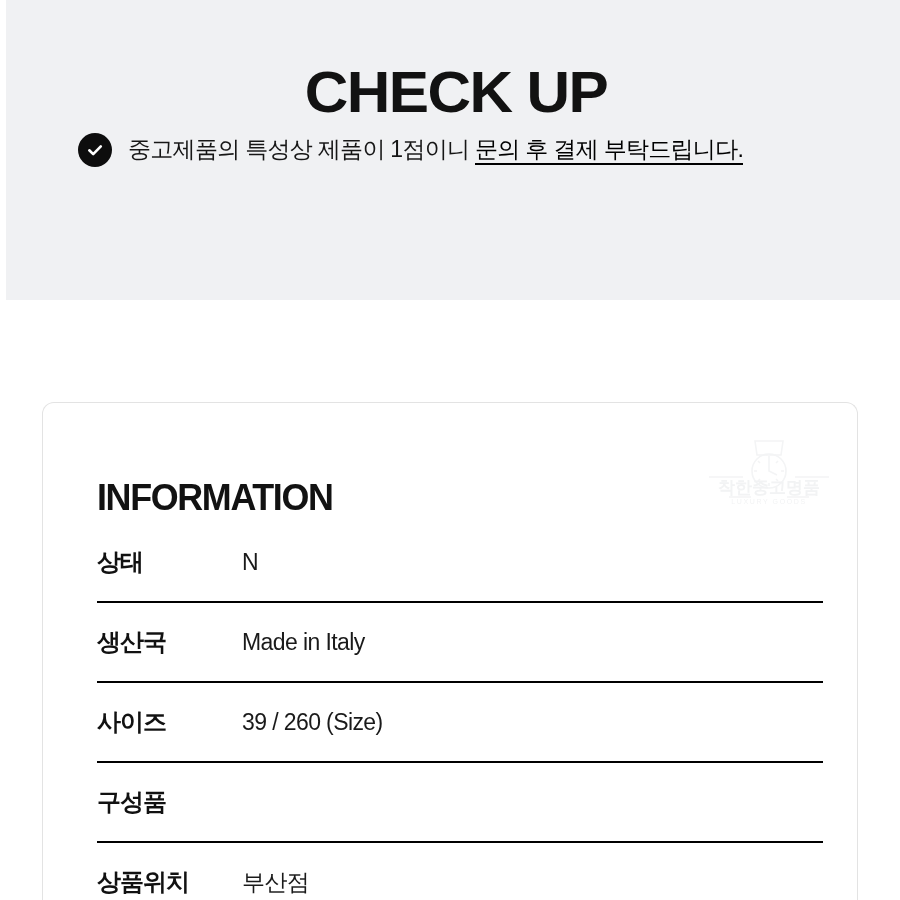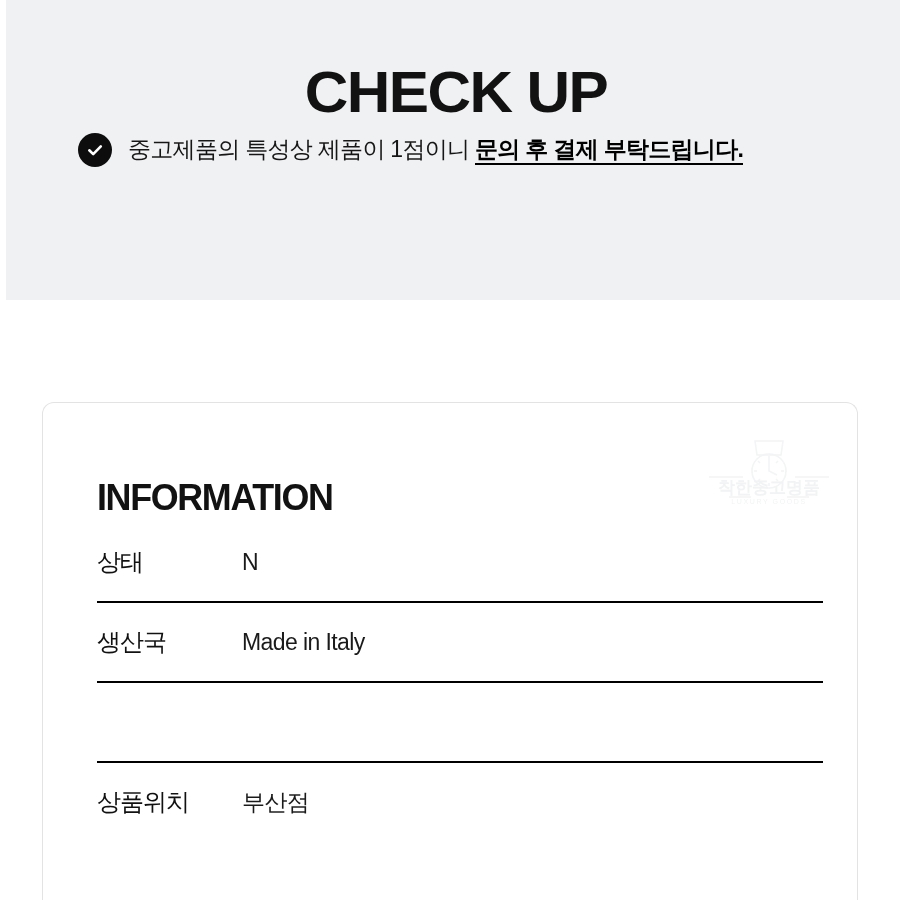--- a/index.html
+++ b/index.html
@@ -71,21 +71,21 @@
     flex: 1 1 auto;
     margin-left: 16px;
     font-size: 23px;
     line-height: 34px;
     color: #161616;
     font-weight: 500;
     letter-spacing: -0.7px;
     white-space: nowrap;
   }
   .check-text .em {
-    font-weight: 700;
+    font-weight: 400;
     color: #000;
     border-bottom: 2.5px solid #000;
     padding-bottom: 1px;
   }
 
   
   .spacer {
     position: absolute;
     left: 0;
     top: 300px;
@@ -142,21 +142,21 @@
     display: flex;
     align-items: center;
     height: 78px;
     border-top: 2px solid #000000;
   }
   .info-row.first { border-top: none; }
 
   .info-label {
     flex: 0 0 145px;
     font-size: 24px;
-    font-weight: 400;
+    font-weight: 700;
     color: #111111;
     letter-spacing: -1px;
   }
 
   .info-value {
     flex: 1 1 auto;
     font-size: 23px;
     font-weight: 400;
     color: #1a1a1a;
     letter-spacing: -0.6px;
@@ -215,22 +215,27 @@
     <div class="info-row first">
       <div class="info-label">상태</div>
       <div class="info-value">N</div>
     </div>
 
     <div class="info-row">
       <div class="info-label">생산국</div>
       <div class="info-value">Made in Italy</div>
     </div>
 
-
-    <div class="info-row">
+    <div class="info-row">
+      <div class="info-label">사이즈</div>
+      <div class="info-value">39 / 260 (Size)</div>
+    </div>
+
+    <div class="info-row">
+      <div class="info-label">구성품</div>
     </div>
 
     <div class="info-row">
       <div class="info-label">상품위치</div>
       <div class="info-value">부산점</div>
     </div>
 
   </div>
 </section>
 

